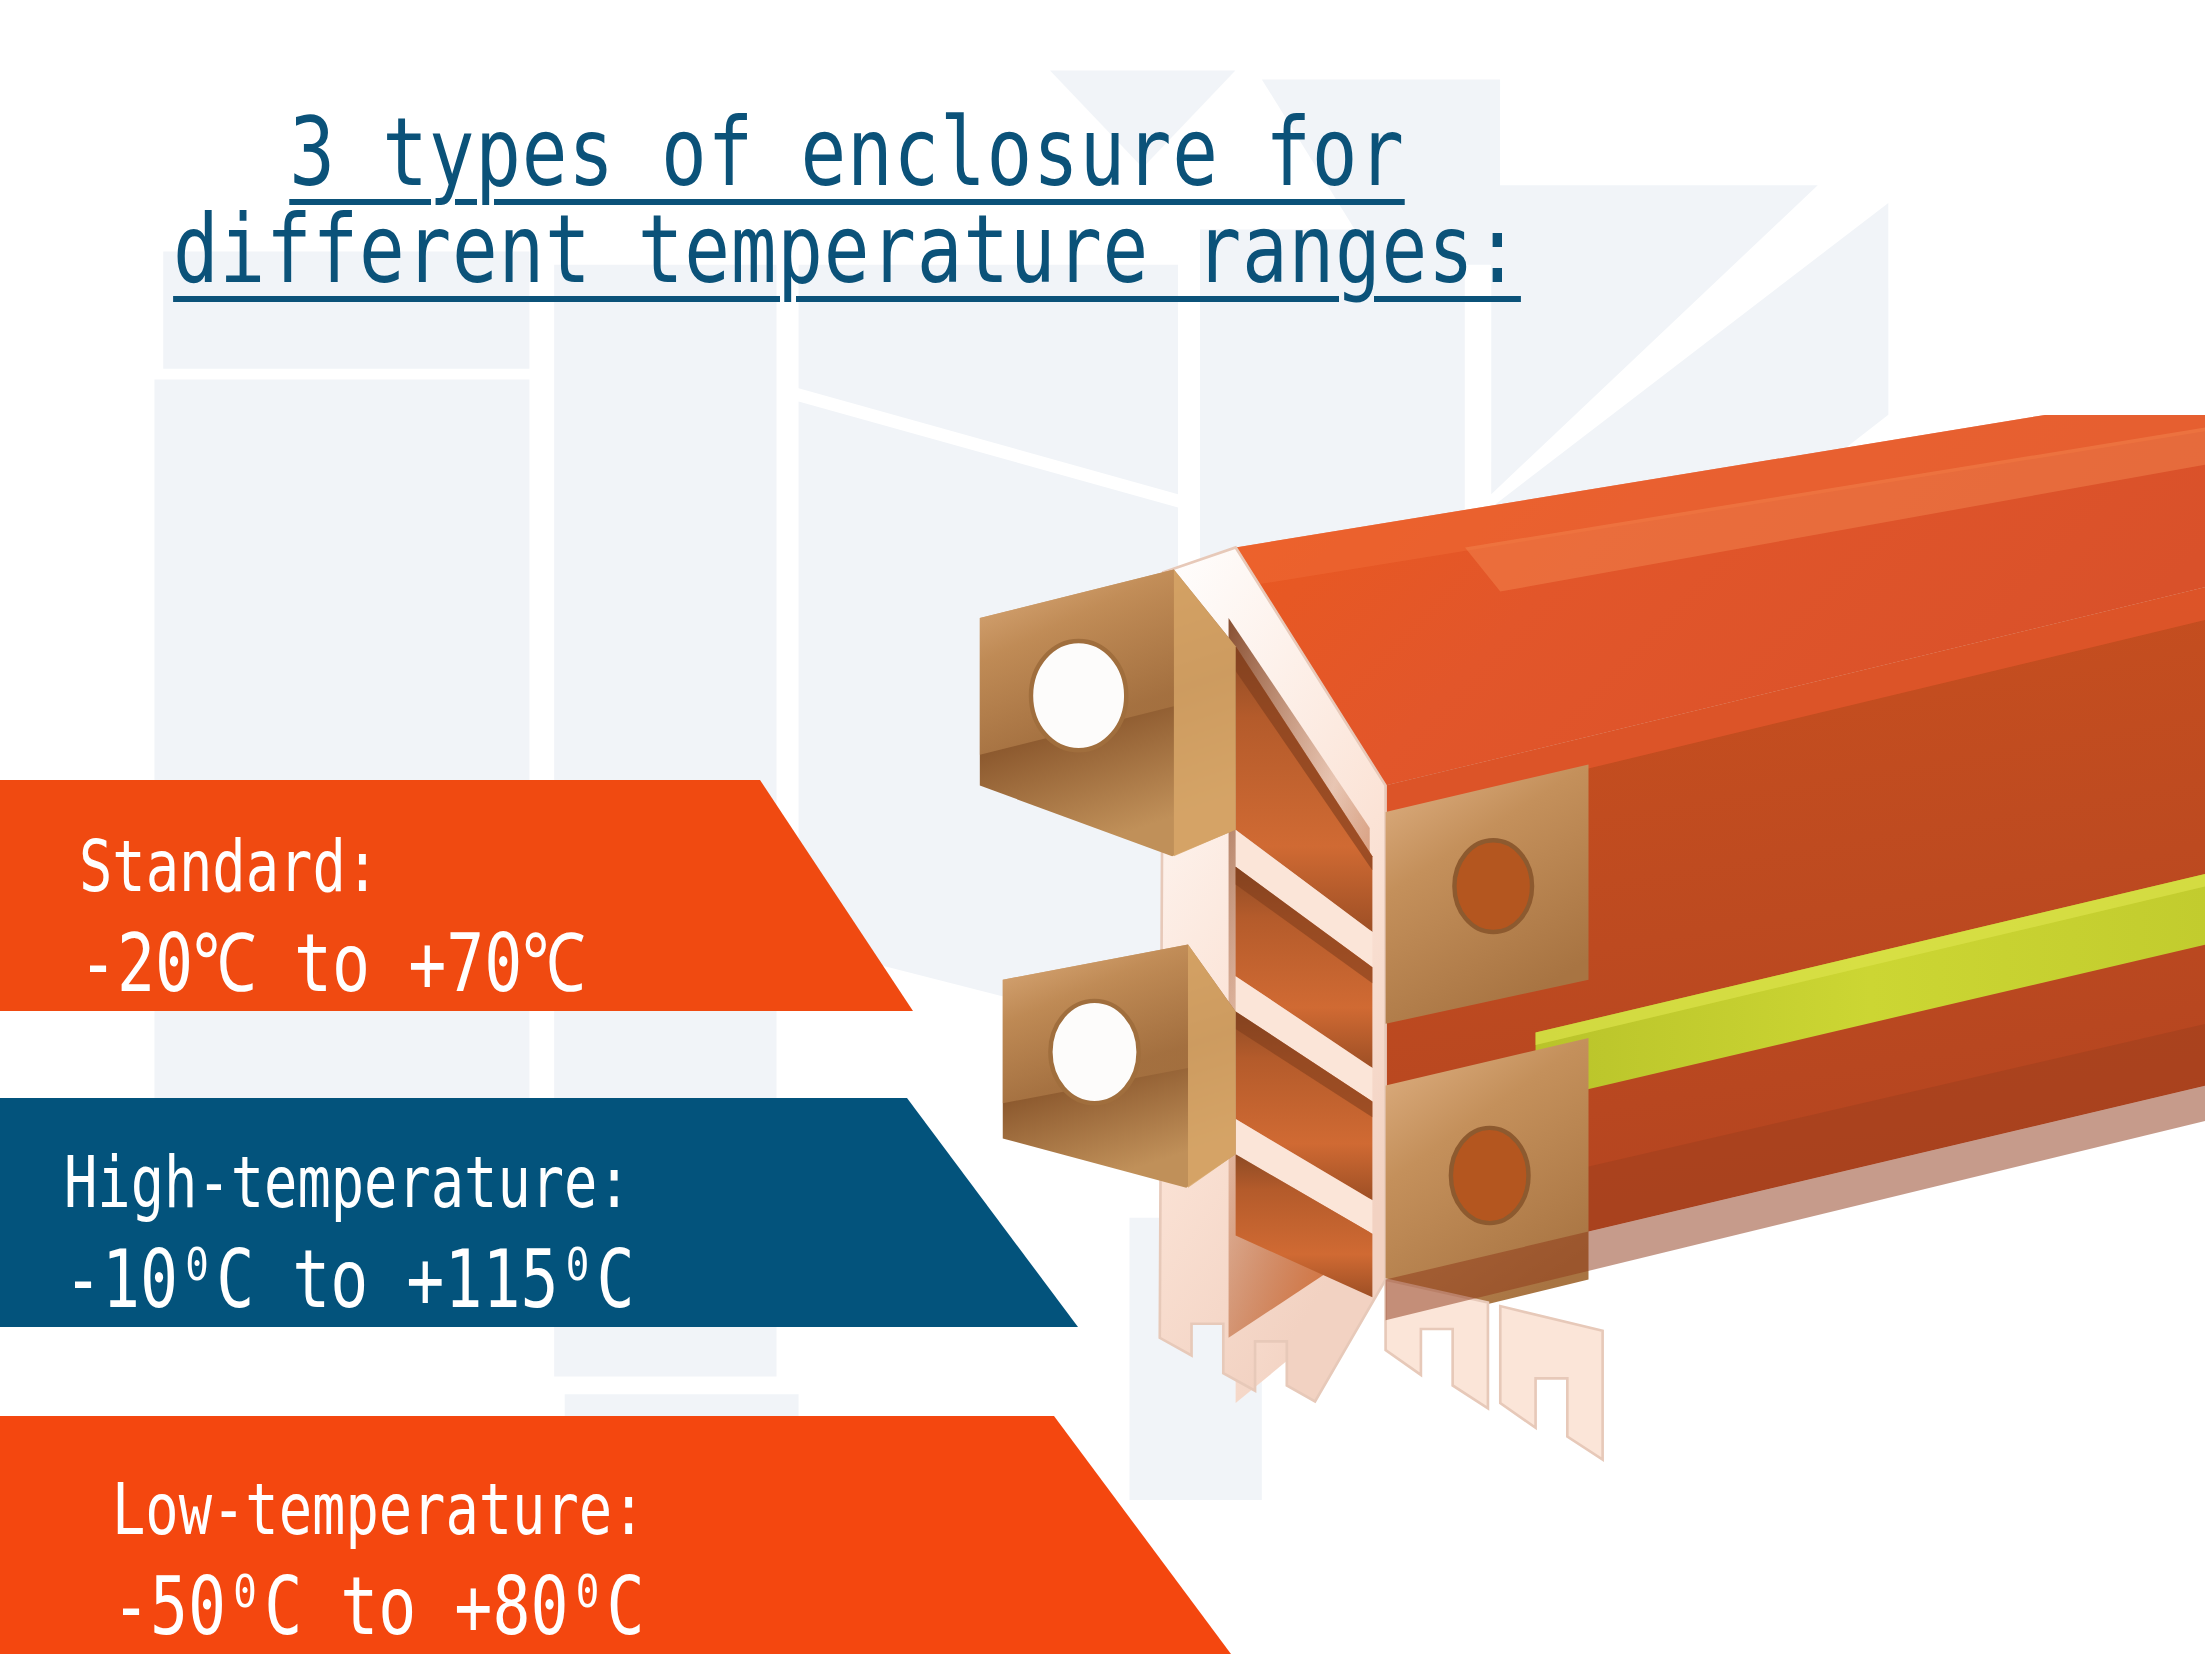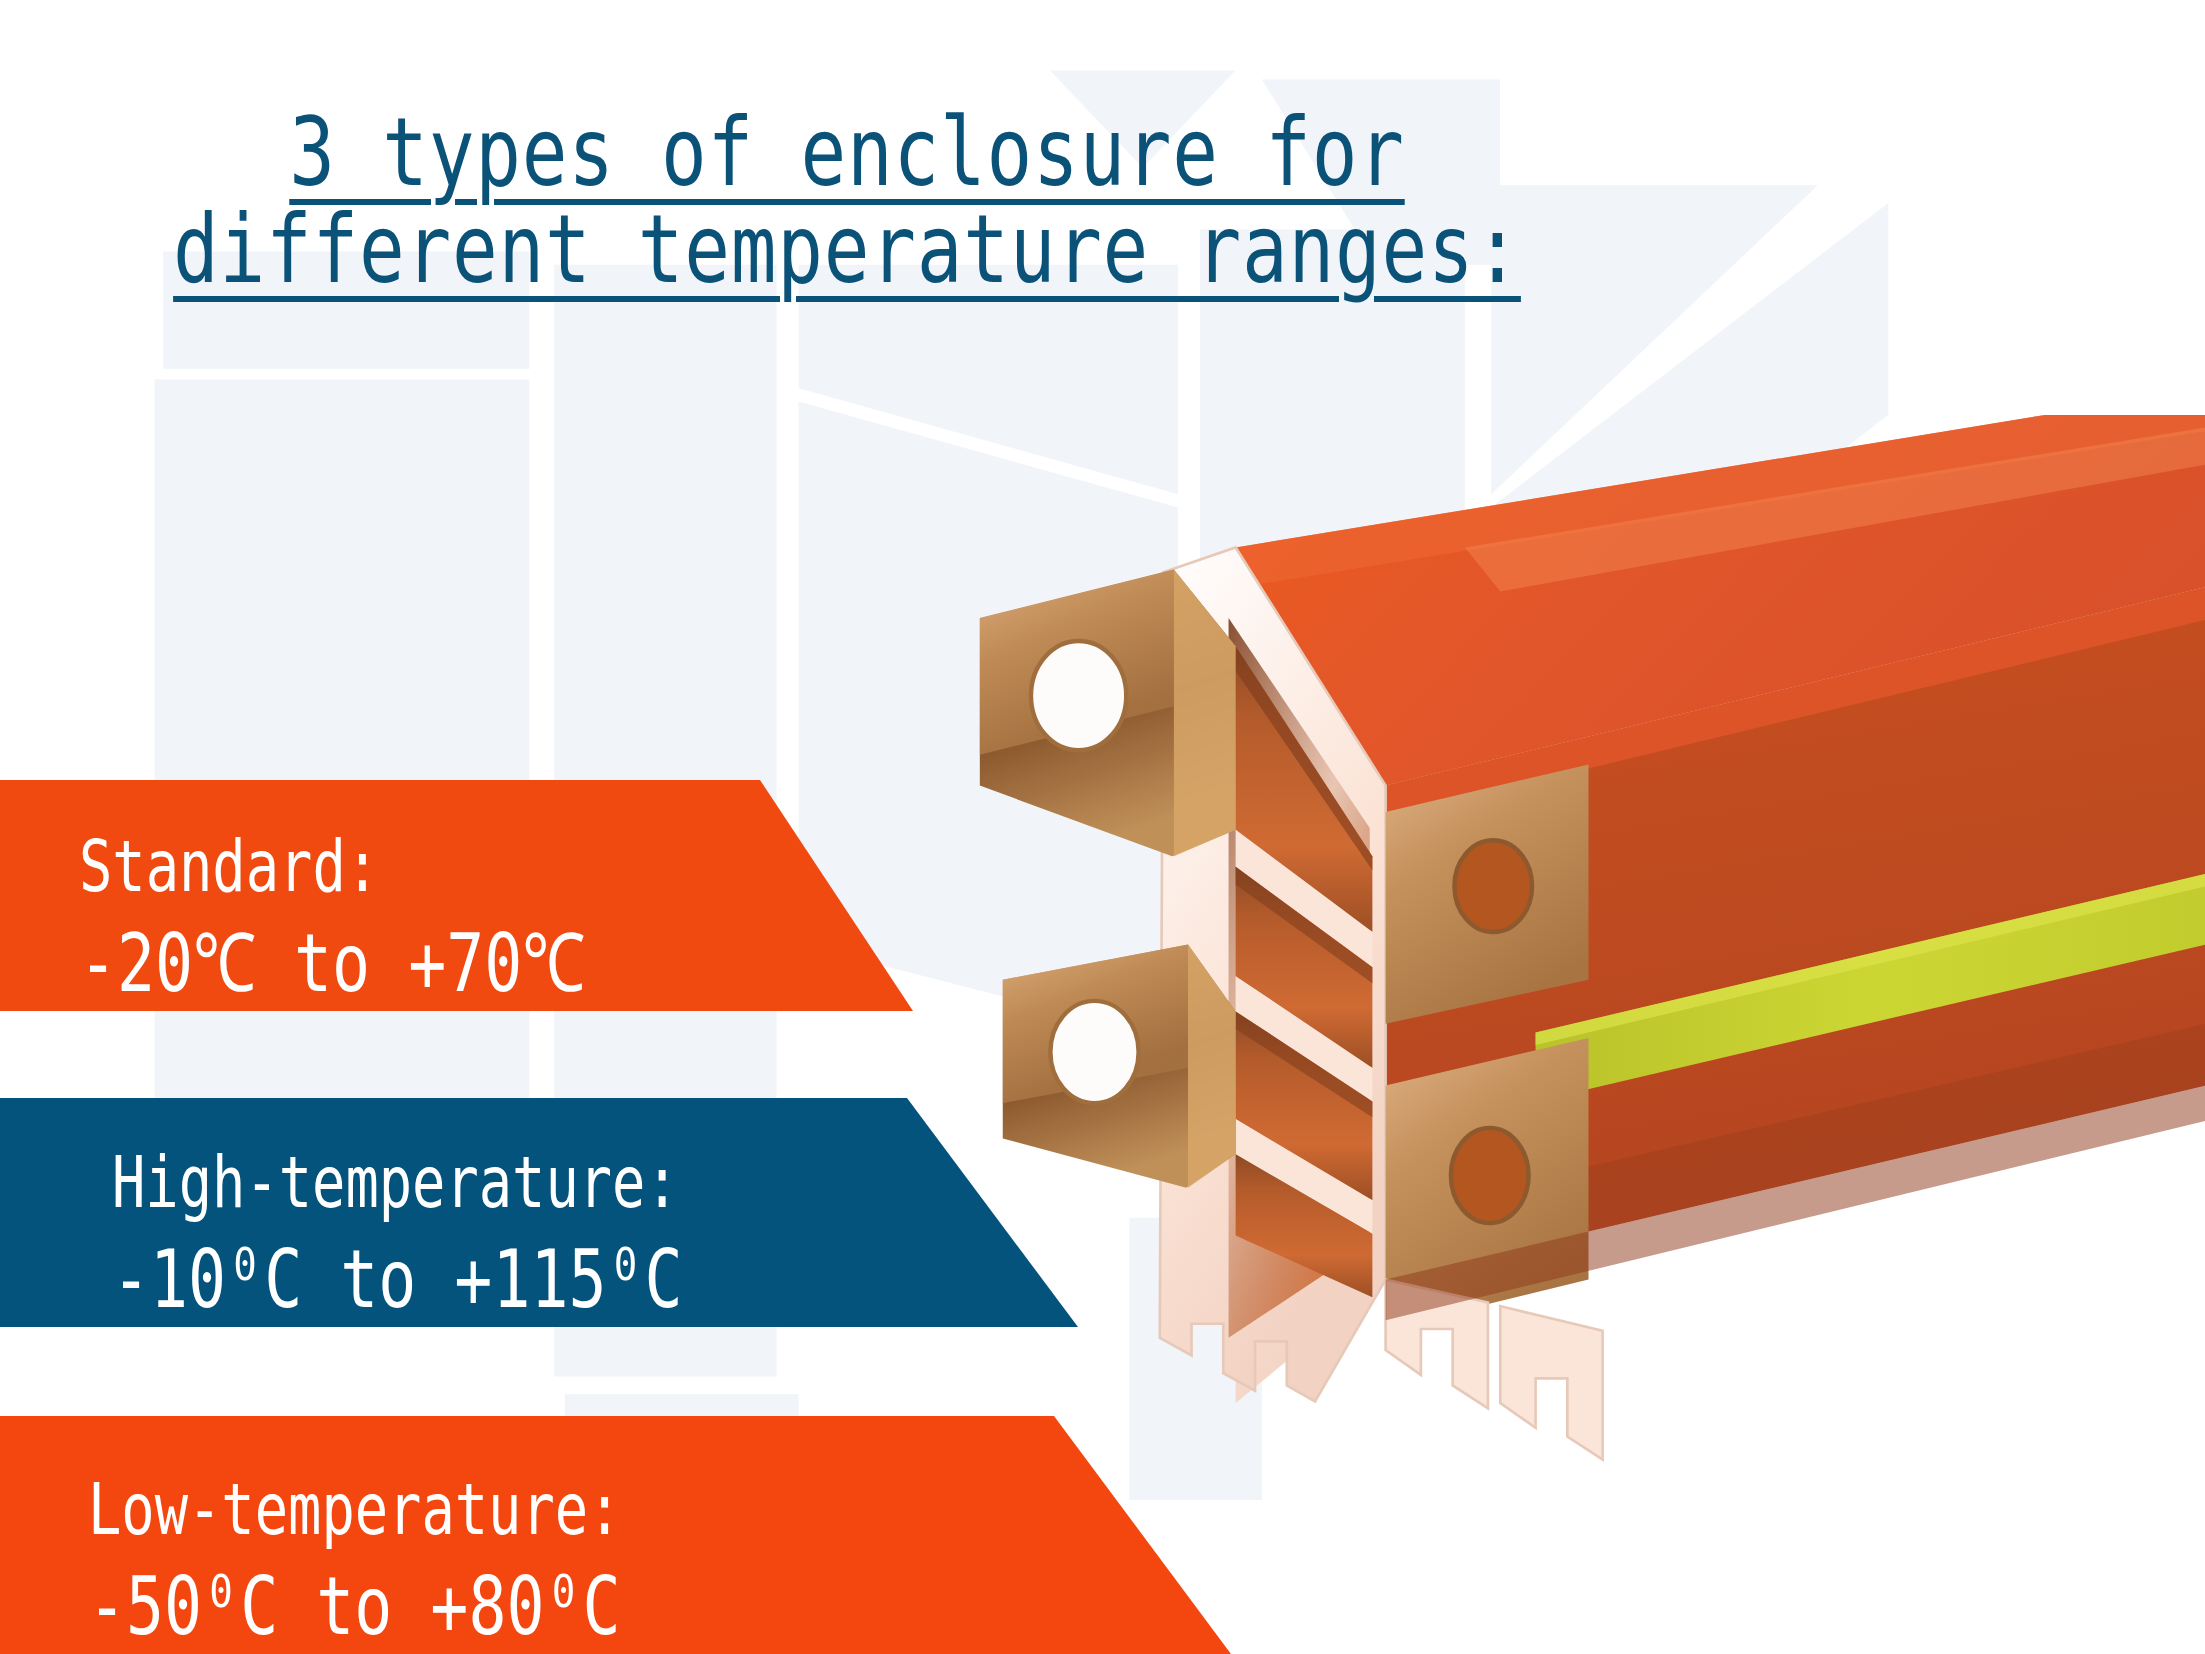--- a/index.html
+++ b/index.html
@@ -92,30 +92,30 @@
     height: 231px;
     padding-left: 79px;
     background: #f04a11;
     clip-path: polygon(0 0, 760px 0, 100% 100%, 0 100%);
   }
   
   #banner-high {
     top: 1098px;
     width: 1078px;
     height: 229px;
-    padding-left: 112px;
+    padding-left: 64px;
     background: #03537c;
     clip-path: polygon(0 0, 907px 0, 100% 100%, 0 100%);
   }
   
   #banner-low {
     top: 1416px;
     width: 1231px;
     height: 238px;
-    padding-left: 88px;
+    padding-left: 112px;
     background: #f4470f;
     clip-path: polygon(0 0, 1054px 0, 100% 100%, 0 100%);
   }
 
   
   .product {
     position: absolute;
     right: 0;
     top: 415px;
     width: 1235px;

